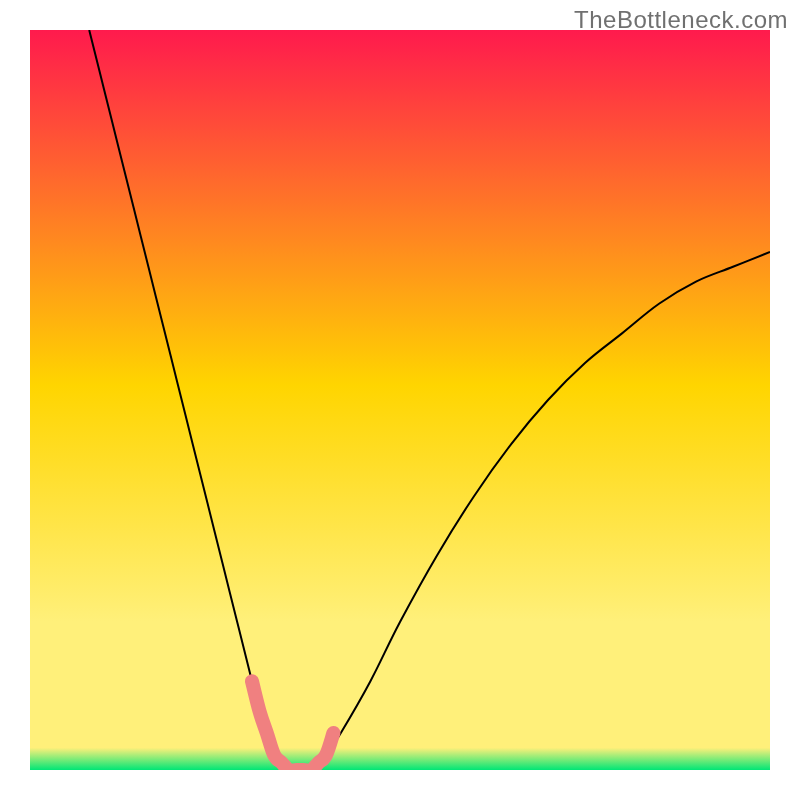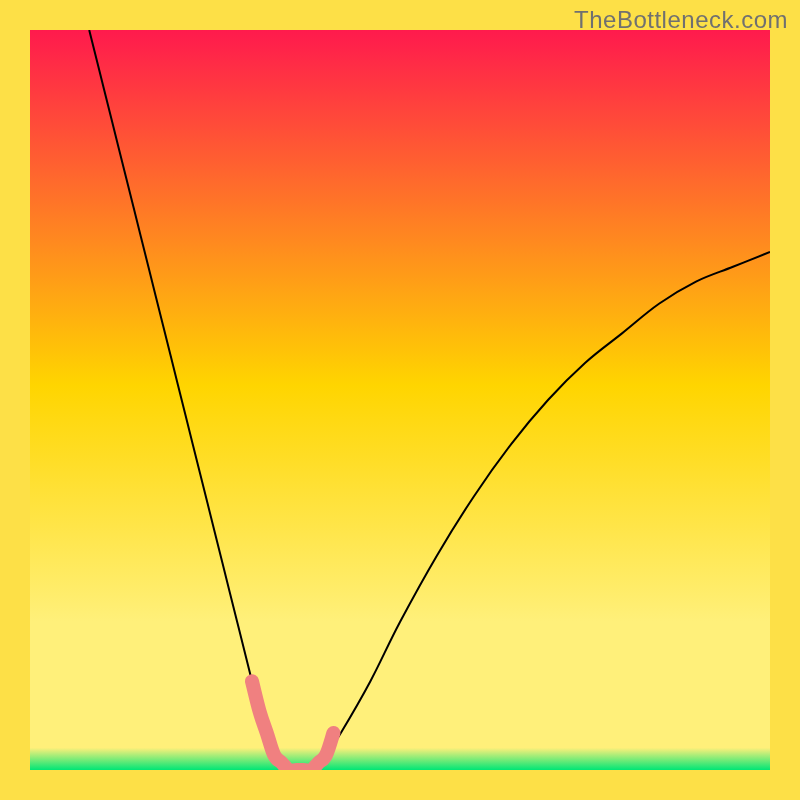--- a/index.html
+++ b/index.html
@@ -8,21 +8,21 @@
     width: 800px;
     height: 800px;
     background: #000;
     font-family: Arial, Helvetica, sans-serif;
     overflow: hidden;
   }
   .frame {
     position: relative;
     width: 800px;
     height: 800px;
-    background: #fde047;
+    background: #ffffff;
   }
   .watermark {
     position: absolute;
     top: 6px;
     right: 12px;
     color: #707070;
     font-size: 24px;
     font-weight: 500;
     letter-spacing: 0.5px;
     z-index: 10;

